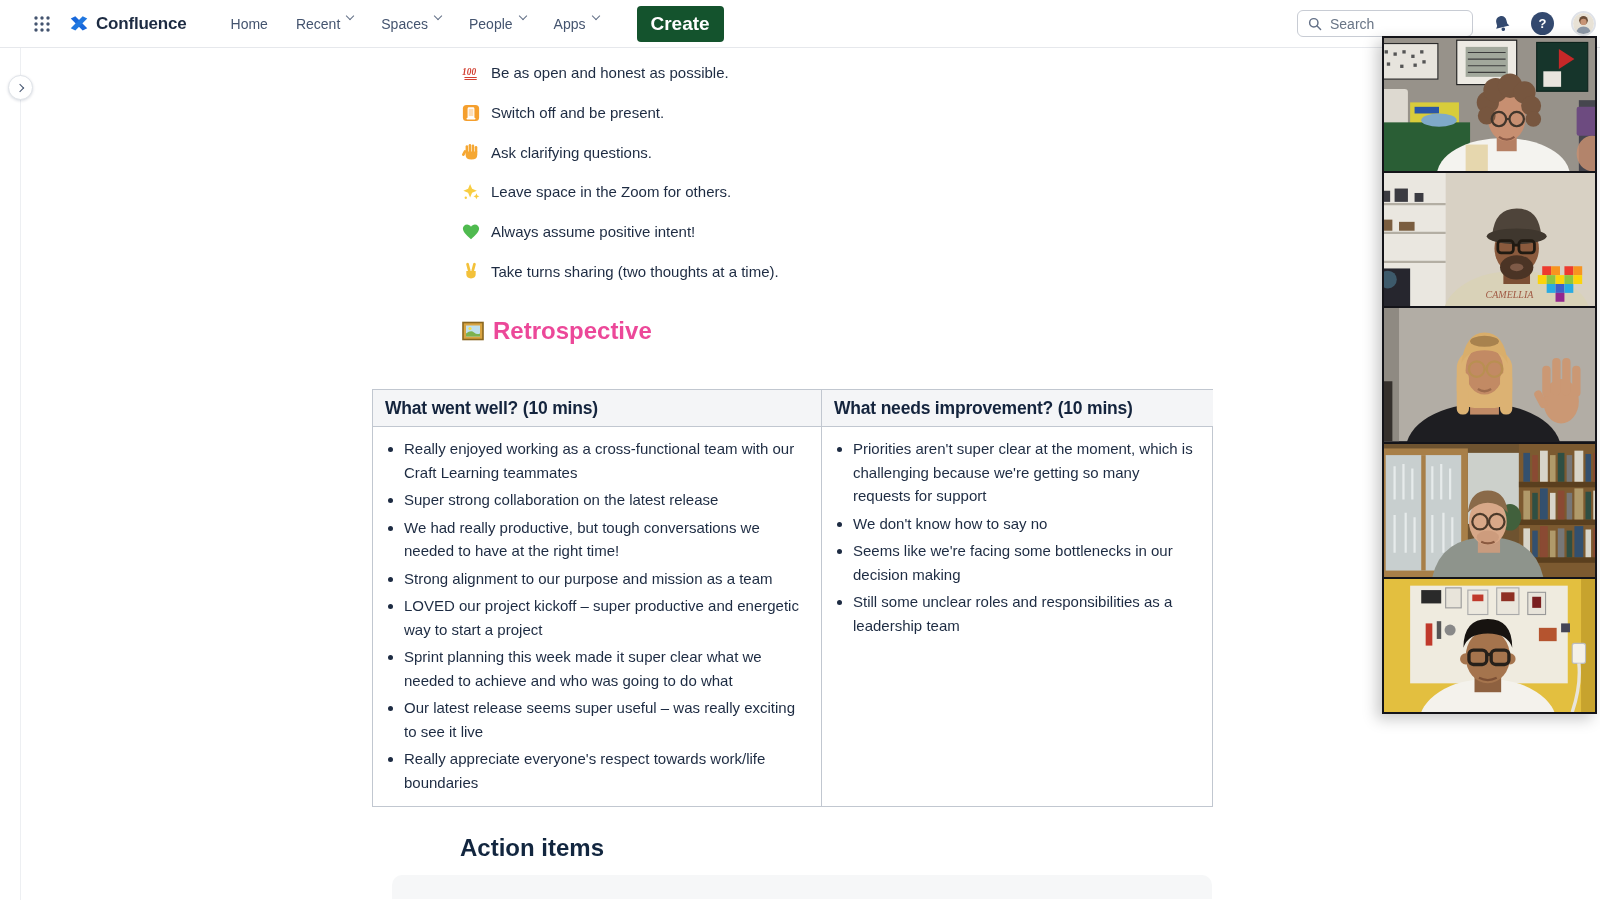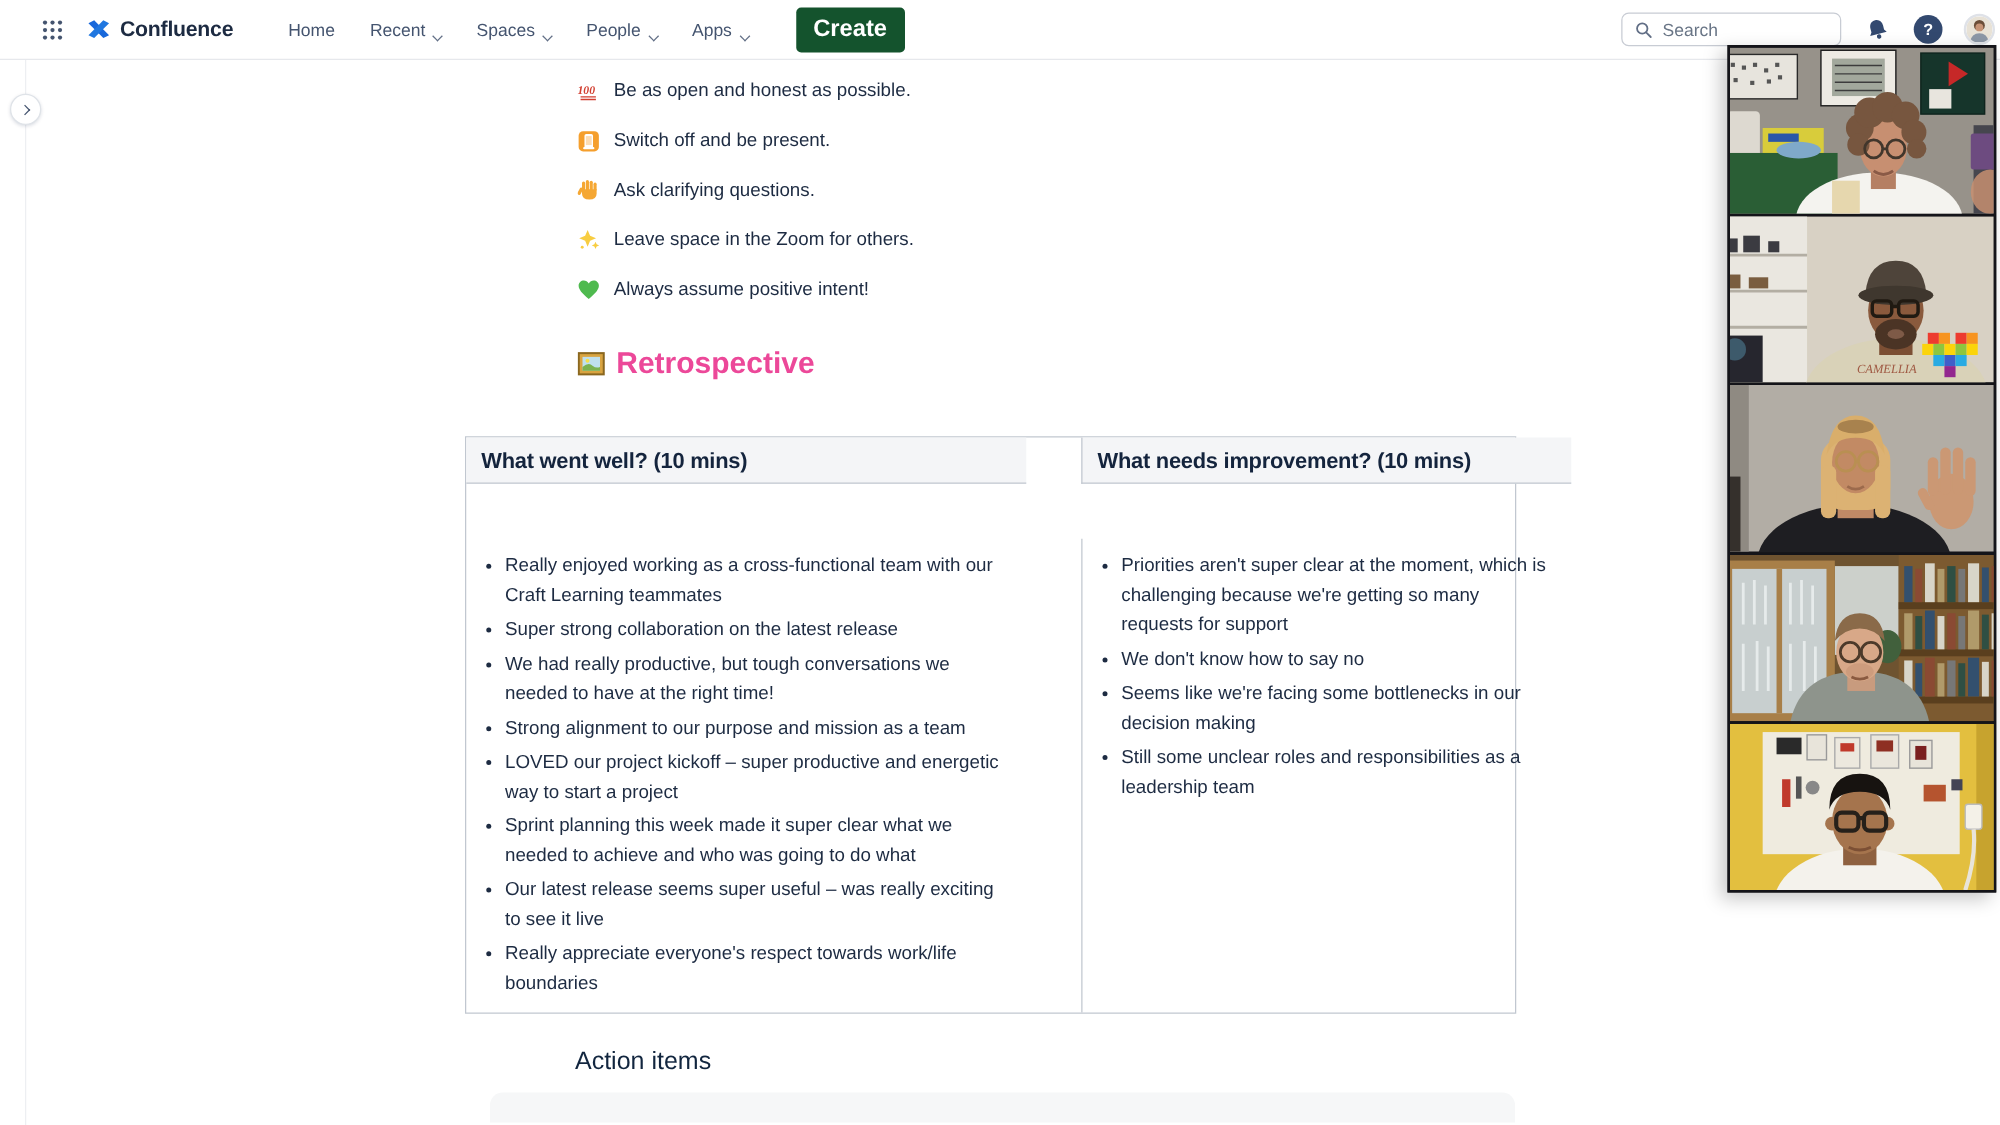--- a/index.html
+++ b/index.html
@@ -8,21 +8,21 @@
 
   
   .topnav { position:absolute; left:0; top:0; width:1600px; height:48px; background:#fff;
     border-bottom:1px solid #e6e8ec; display:flex; align-items:center; z-index:10; }
   .nav-left { display:flex; align-items:center; gap:10px; padding-left:26px; }
   .appgrid-btn { width:32px; height:32px; display:flex; align-items:center; justify-content:center;
     border-radius:4px; cursor:pointer; }
   .brand { display:flex; align-items:center; gap:6px; margin-right:24px; }
   .brand-name { font-size:17px; font-weight:700; color:#1d2b42; letter-spacing:-0.2px; }
   .nav-items { display:flex; align-items:center; gap:8px; }
-  .nav-item { display:flex; align-items:flex-end; font-size:14px; color:#44546f; font-weight:500;
+  .nav-item { display:flex; align-items:flex-start; font-size:14px; color:#44546f; font-weight:500;
     padding:6px 10px; border-radius:4px; cursor:pointer; }
   .cev { display:inline-block; width:6px; height:6px; border-right:1.6px solid #626f86;
     border-bottom:1.6px solid #626f86; transform:rotate(45deg); margin-left:7px; margin-top:-3px; }
   .create-btn { margin-left:18px; background:#14532d; color:#fff; font-size:19px; font-weight:700;
     border:none; border-radius:4px; padding:7px 14px; cursor:pointer; }
   .nav-right { margin-left:auto; display:flex; align-items:center; gap:17px; padding-right:4px; }
   .search-box { display:flex; align-items:center; gap:7px; width:176px; height:27px;
     border:1px solid #c8ccd4; border-radius:6px; background:#fff; padding:0 9px; }
   .search-box input { border:none; outline:none; font-size:14px; color:#44546f; width:120px;
     font-family:"Liberation Sans", sans-serif; background:transparent; }
@@ -43,29 +43,29 @@
   
   .content { position:absolute; left:372px; top:48px; width:841px; z-index:1; }
   .norms { padding-top:5px; margin-left:90px; }
   .norm { height:39.7px; display:flex; align-items:center; gap:11px; font-size:15px; color:#1d2b42; }
   .emoji { width:18px; height:18px; flex:0 0 18px; display:flex; }
   .retro-h { margin:25px 0 0 90px; display:flex; align-items:center; gap:9px;
     font-size:24px; font-weight:700; color:#ec4899; height:30px; }
   .retro-h .emoji22 { width:22px; height:22px; display:flex; }
 
   .retro-table { margin-top:43px; width:841px; display:grid; grid-template-columns:448px 392px;
-    border:1px solid #c1c7d0;gap:44px; }
+    border:1px solid #c1c7d0; }
   .th { background:#f4f5f7; border-bottom:1px solid #c1c7d0; padding:8px 12px 7px;
     font-size:17.5px; font-weight:700; color:#14243d; letter-spacing:-0.2px; }
   .td { padding:10px 12px 8px; font-size:15px; }
   .col2 { border-left:1px solid #c1c7d0; }
   .td ul { margin:0; padding-left:19px; }
   .td li { line-height:23.5px; margin-bottom:4px; color:#1d2b42; }
 
-  .action-h { margin:27px 0 0 88px; font-size:20px; font-weight:400; color:#12263f; }
+  .action-h { margin:27px 0 0 88px; font-size:24px; font-weight:700; color:#12263f; }
   .next-block { margin:13px 0 0 20px; width:820px; height:24px; background:#f6f7f8;
     border-radius:10px 10px 0 0; }
 
   
   .video-strip { position:absolute; left:1382px; top:36px; width:215px; height:678px;
     border:2px solid #141419; background:#141419; display:flex; flex-direction:column;
     box-shadow:-5px 5px 14px rgba(0,0,0,.22); z-index:50; }
   .tile { flex:1 1 0; overflow:hidden; border-bottom:2px solid #141419; cursor:pointer; }
   .tile:last-child { border-bottom:none; }
   .tile svg { width:100%; height:100%; display:block; }
@@ -205,20 +205,32 @@
       </span>
       <span>Leave space in the Zoom for others.</span>
     </div>
     <div class="norm">
       <span class="emoji">
         <svg viewBox="0 0 20 20">
             <path d="M10 18 C4 13 1 9.5 1 6.2 C1 3.4 3.2 1.6 5.6 1.6 C7.4 1.6 9 2.6 10 4.2 C11 2.6 12.6 1.6 14.4 1.6 C16.8 1.6 19 3.4 19 6.2 C19 9.5 16 13 10 18 Z" fill="#4fba4f"></path>
           </svg>
       </span>
       <span>Always assume positive intent!</span>
+    </div>
+    <div class="norm">
+      <span class="emoji">
+        <svg viewBox="0 0 20 20">
+            <g fill="#f3c13a">
+              <rect x="5.6" y="0.8" width="3" height="10.4" rx="1.5" transform="rotate(-15 7.1 6)"></rect>
+              <rect x="11.4" y="0.8" width="3" height="10.4" rx="1.5" transform="rotate(15 12.9 6)"></rect>
+              <path d="M4.8 10 H15.2 V13.4 Q15.2 18.2 10 18.2 Q4.8 18.2 4.8 13.4 Z"></path>
+            </g>
+          </svg>
+      </span>
+      <span>Take turns sharing (two thoughts at a time).</span>
     </div>
   </div>
 
   <h1 class="retro-h">
     <span class="emoji22">
       <svg viewBox="0 0 22 22">
           <rect x="1" y="2.5" width="20" height="17" fill="#d9a441" stroke="#8a671f" stroke-width="1.6"></rect>
           <rect x="4" y="5.5" width="14" height="11" fill="#bfe0ee"></rect>
           <path d="M4 16.5 L4 13.5 Q9 9.5 12 12.5 Q15 15 18 13.5 L18 16.5 Z" fill="#7cb24f"></path>
           <circle cx="8" cy="8.5" r="1.6" fill="#f6e04b"></circle>

